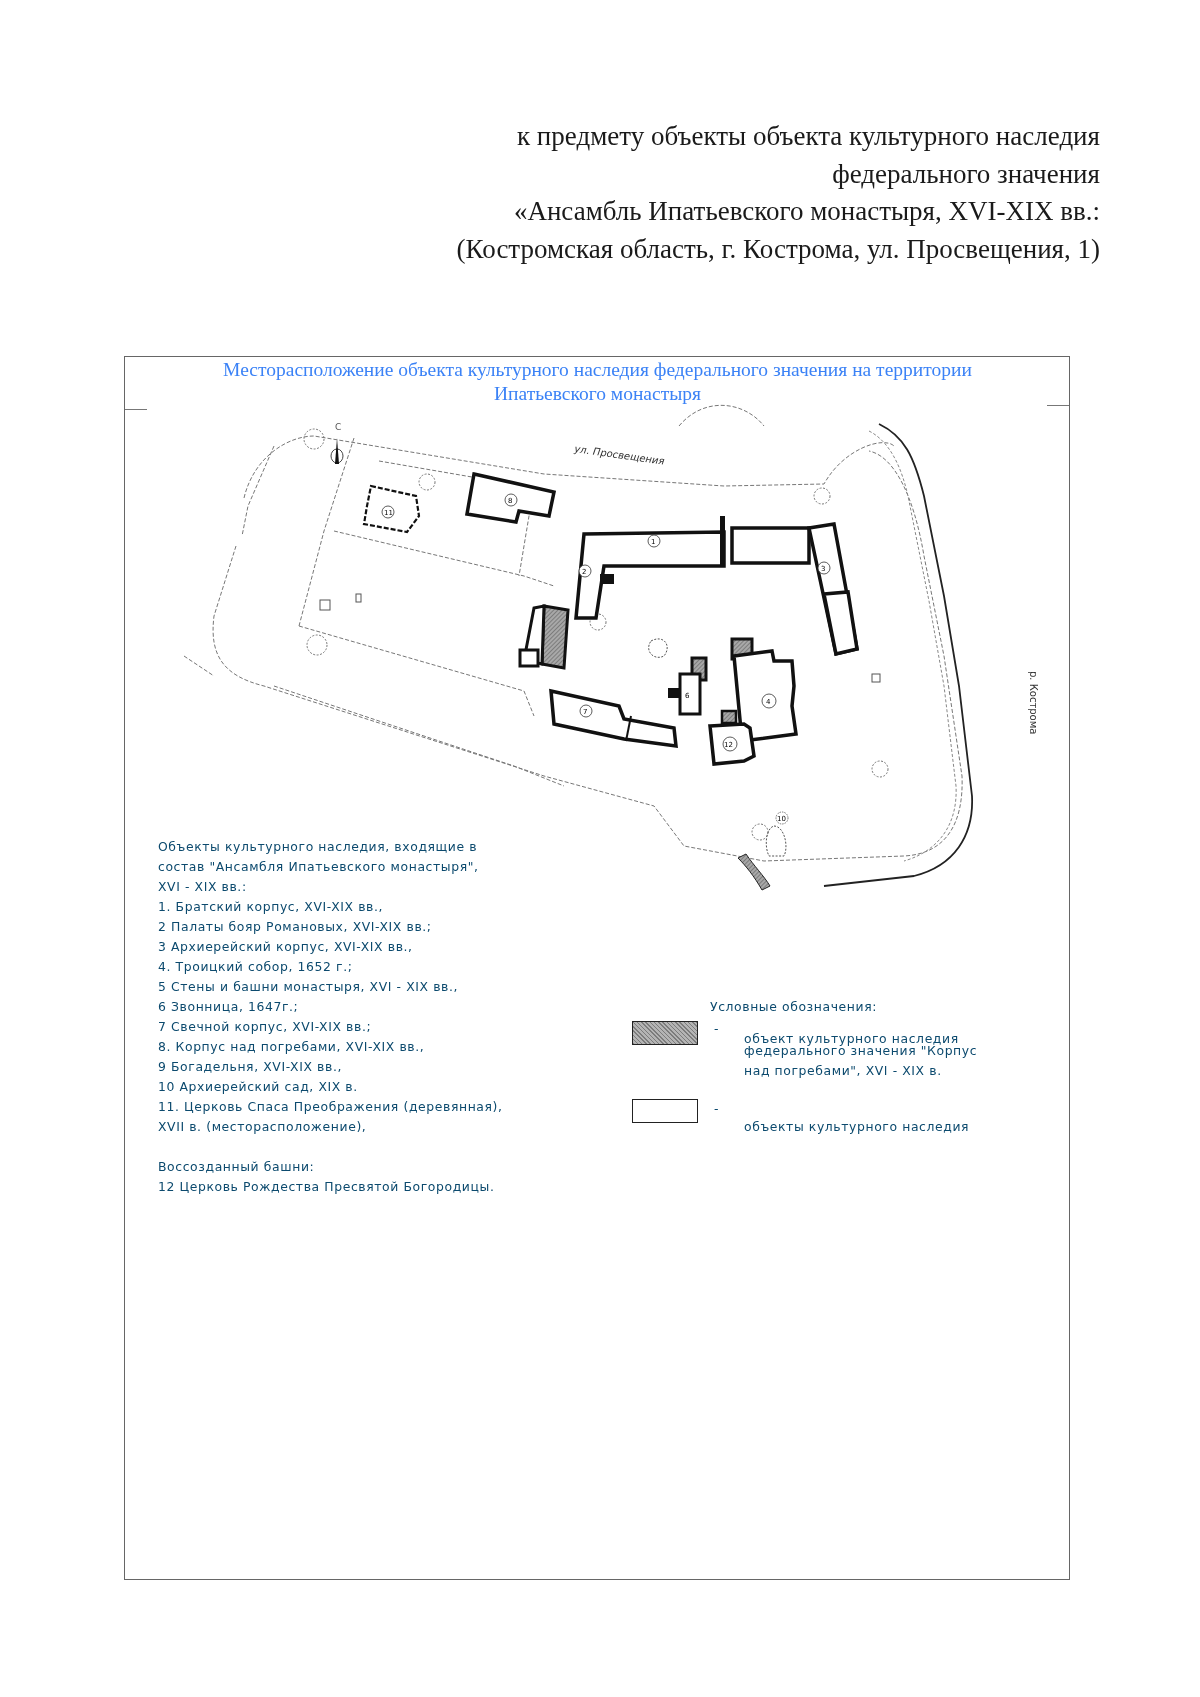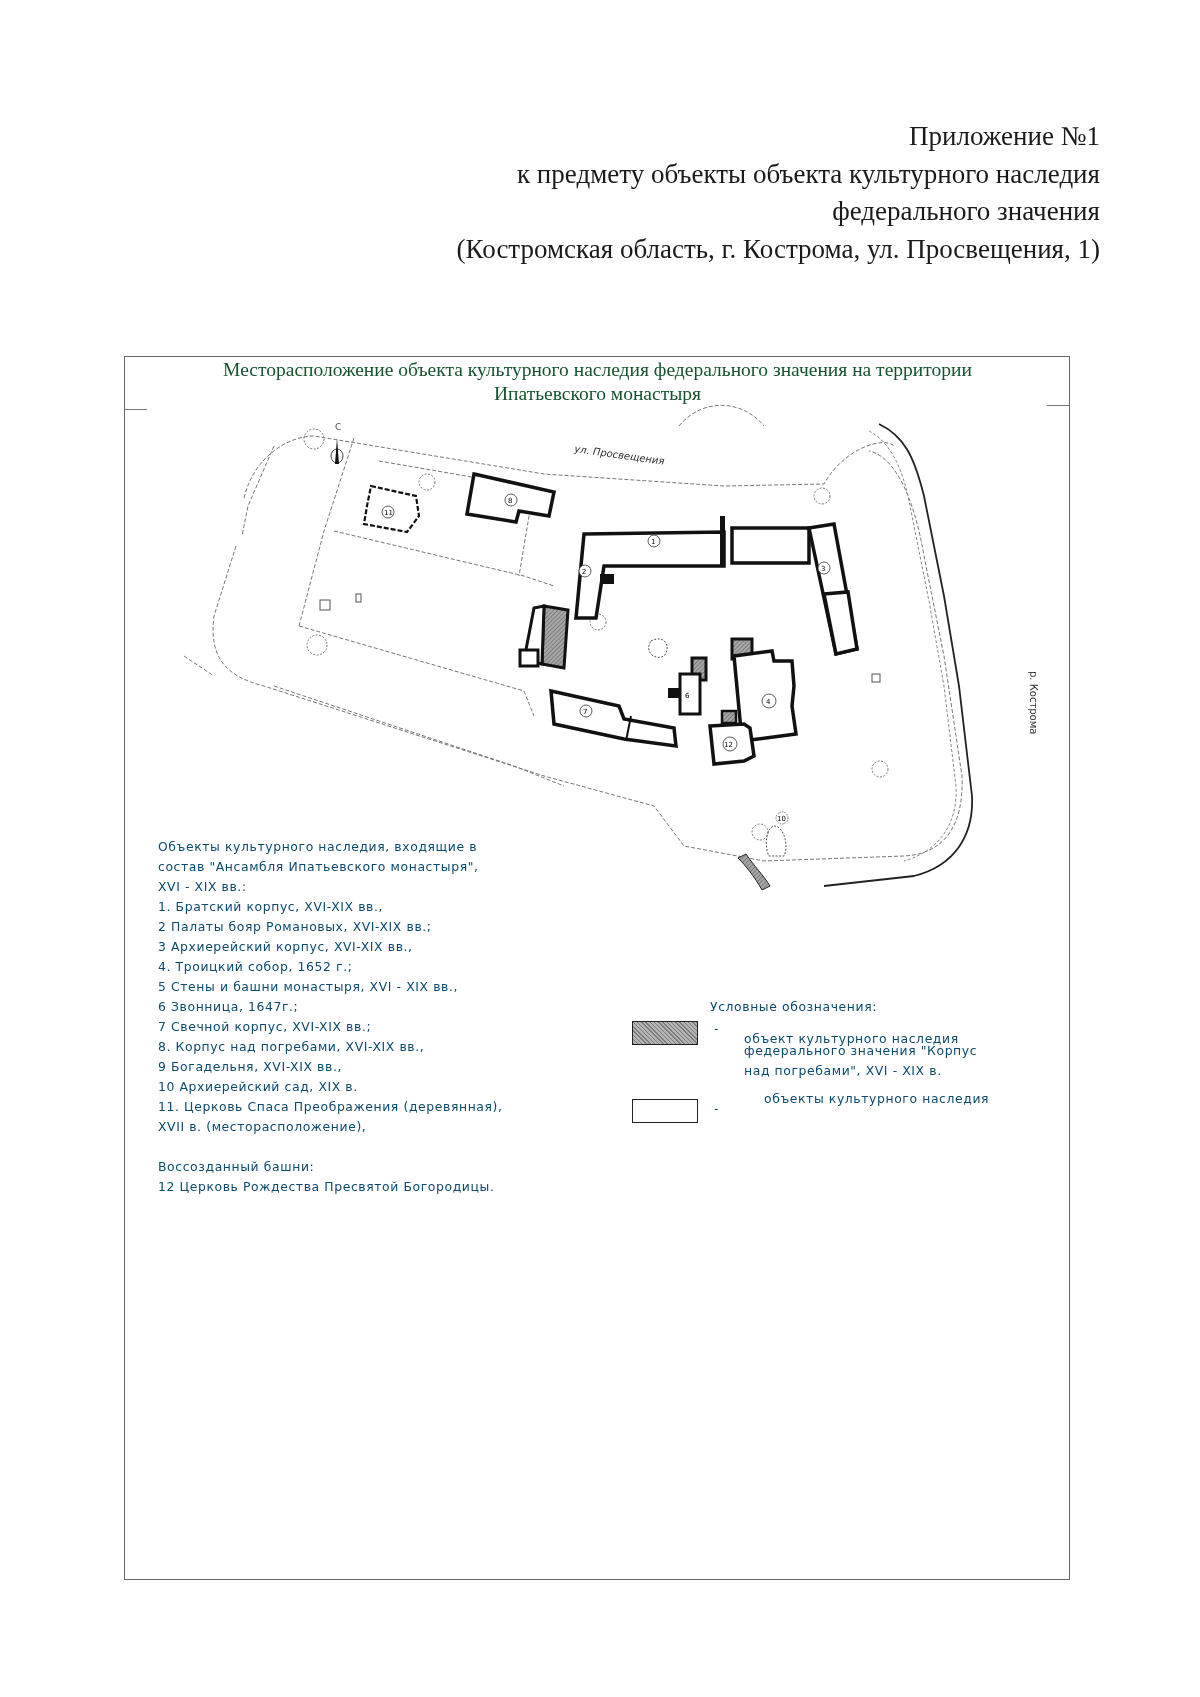--- a/index.html
+++ b/index.html
@@ -1,40 +1,40 @@
 <!DOCTYPE html>
 <html><head>
 <meta charset="utf-8">
 <style>
   html, body { margin: 0; padding: 0; background: #ffffff; }
   body { width: 1200px; height: 1697px; position: relative; overflow: hidden; font-family: "Liberation Serif", serif; color: #111; }
   .header { position: absolute; right: 100px; top: 118px; width: 800px; text-align: right; font-family: "Liberation Serif", serif; font-size: 27px; line-height: 37.5px; color: #1a1a1a; }
   .header div { white-space: nowrap; }
   .frame { position: absolute; left: 124px; top: 356px; width: 946px; height: 1224px; border: 1.5px solid #666; box-sizing: border-box; }
   .frame-tick { position: absolute; height: 0; border-top: 1.2px solid #777; width: 22px; }
-  .map-title { position: absolute; left: 130px; top: 358px; width: 935px; text-align: center; font-family: "Liberation Serif", serif; font-size: 19.5px; line-height: 24px; color: #14532d; }
+  .map-title { position: absolute; left: 130px; top: 358px; width: 935px; text-align: center; font-family: "Liberation Serif", serif; font-size: 19.5px; line-height: 24px; color: #3b82f6; }
   .map-svg { position: absolute; left: 124px; top: 356px; }
   .cad { font-family: "DejaVu Sans", sans-serif; font-size: 12.4px; letter-spacing: 0.6px; color: #0c4a6e; }
   .objects { position: absolute; left: 158px; top: 837px; width: 400px; line-height: 20px; }
   .objects div { white-space: nowrap; }
   .legend { position: absolute; left: 632px; top: 997px; width: 420px; }
   .legend-title { position: absolute; left: 78px; top: 0; white-space: nowrap; line-height: 20px; text-align: right; }
   .swatch { position: absolute; width: 66px; height: 24px; box-sizing: border-box; border: 1.5px solid #222; }
   .swatch.hatched { left: 0; top: 24px; background-color: #9a9a9a; background-image: repeating-linear-gradient(45deg, #7c7c7c 0 1px, #b4b4b4 1px 3px); }
   .swatch.empty { left: 0; top: 102px; background: #fff; }
   .dash { position: absolute; left: 82px; }
   .legend-text { position: absolute; left: 112px; line-height: 20px; white-space: nowrap; }
 </style>
 </head>
 <body>
 
 <div class="header">
-  <div>Приложение №1</div>
   <div>к предмету объекты объекта культурного наследия</div>
   <div>федерального значения</div>
+  <div>«Ансамбль Ипатьевского монастыря, XVI-XIX вв.:</div>
   <div>(Костромская область, г. Кострома, ул. Просвещения, 1)</div>
 </div>
 
 <div class="frame"></div>
 <div class="frame-tick" style="left:125px; top:409px;"></div>
 <div class="frame-tick" style="left:1047px; top:405px;"></div>
 
 <div class="map-title">
   <div>Месторасположение объекта культурного наследия федерального значения на территории</div>
   <div>Ипатьевского монастыря</div>
@@ -189,14 +189,14 @@
   <div class="legend-title">Условные обозначения:</div>
 
   <div class="swatch hatched"></div>
   <div class="dash" style="top:24px;">-</div>
   <div class="legend-text" style="top:24px;margin-top:8px;">объект культурного наследия</div>
   <div class="legend-text" style="top:44px;">федерального значения "Корпус</div>
   <div class="legend-text" style="top:64px;">над погребами", XVI - XIX в.</div>
 
   <div class="swatch empty"></div>
   <div class="dash" style="top:104px;">-</div>
-  <div class="legend-text" style="top:92px;margin-left:20px;">объекты культурного наследия</div>
+  <div class="legend-text" style="top:120px;">объекты культурного наследия</div>
 </div>
 
 </body></html>

